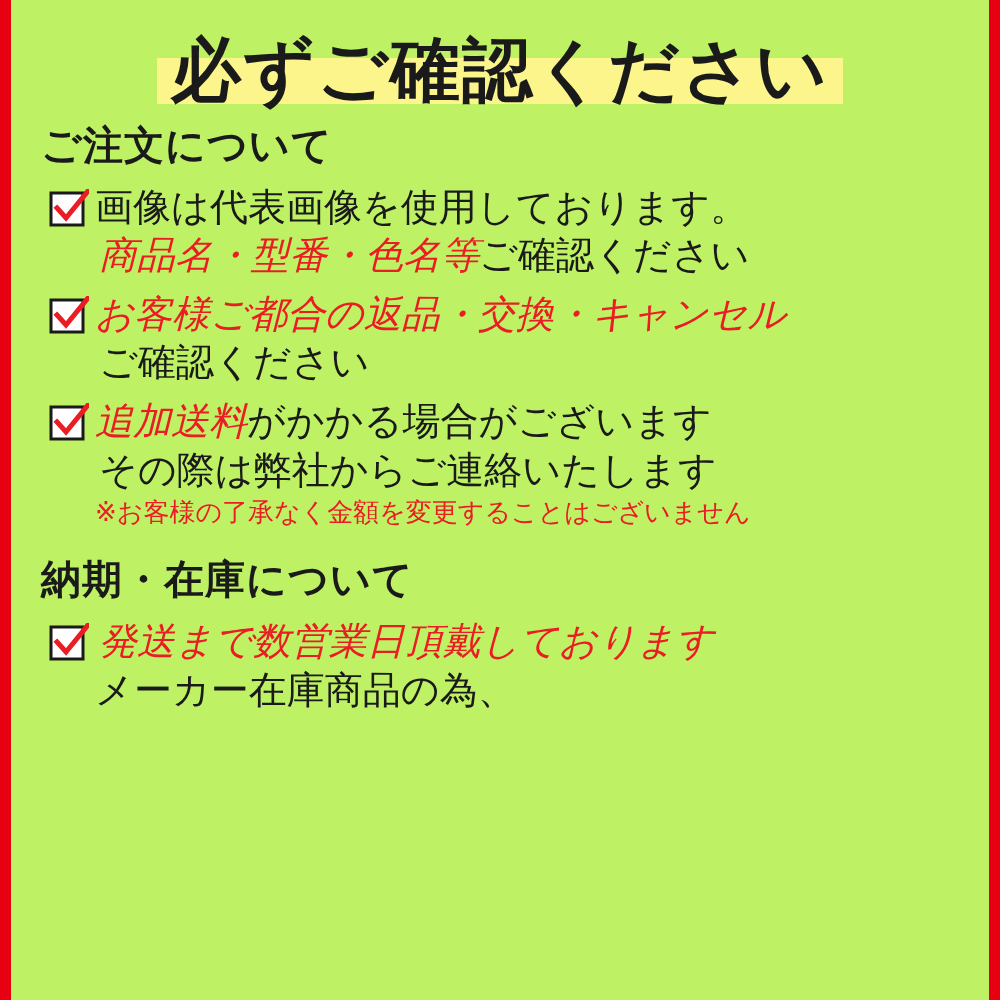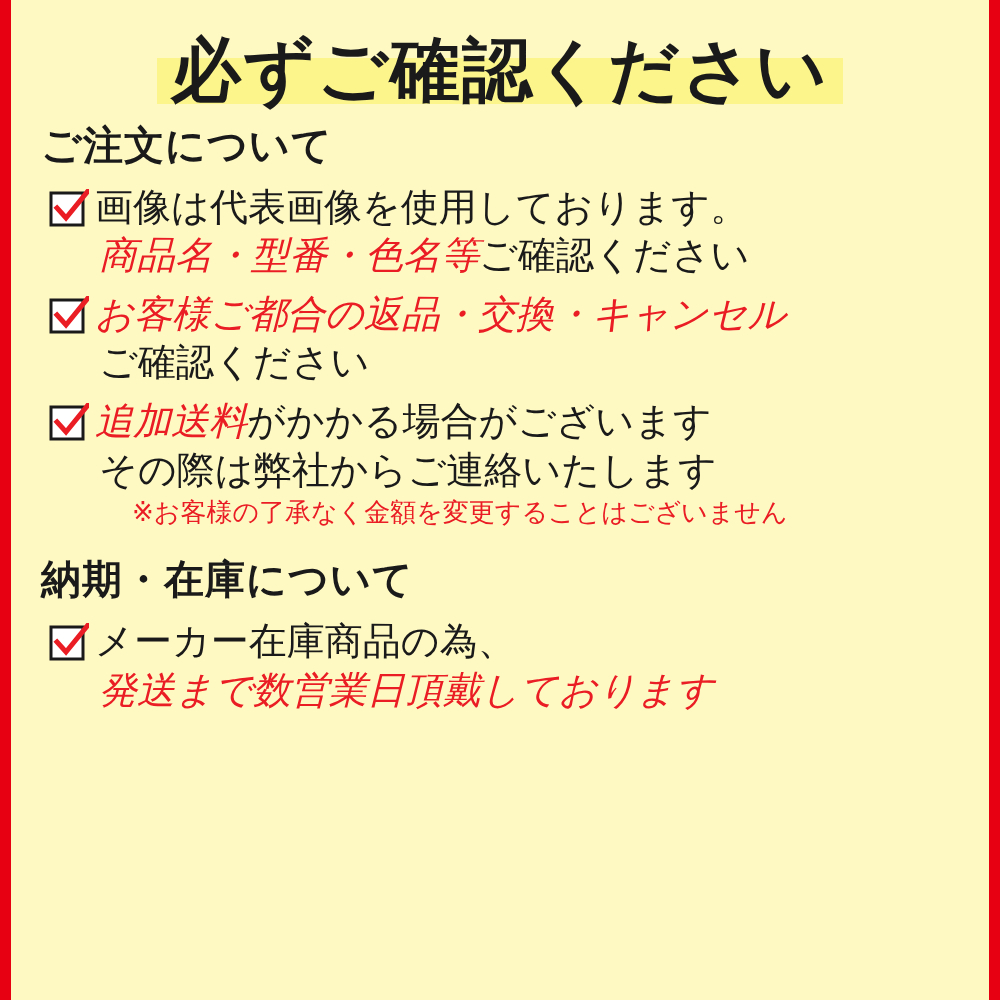--- a/index.html
+++ b/index.html
@@ -11,21 +11,21 @@
     height: 1000px;
     background: #ffffff;
     font-family: "Liberation Sans", "DejaVu Sans", sans-serif;
     overflow: hidden;
   }
   .page {
     position: relative;
     width: 1000px;
     height: 1000px;
     box-sizing: border-box;
-    background: #fef9c3;
+    background: #bef264;
   }
   
   .edge-left, .edge-right {
     position: absolute;
     top: 0;
     width: 11px;
     height: 1000px;
     background: #e60012;
   }
   .edge-left { left: 0; }
@@ -109,21 +109,20 @@
   .line.indent {
     padding-left: 4px;
   }
   .red { color: #ea1c24; font-style: italic; }
   .note {
     font-size: 26px;
     color: #ea1c24;
     line-height: 1.3;
     margin-top: 2px;
     white-space: nowrap;
-    margin-left: 37px;
   }
 </style>
 </head>
 <body>
 
 <div class="page">
 
   <div class="edge-left"></div>
   <div class="edge-right"></div>
 
@@ -181,20 +180,20 @@
     <div class="section-head second">納期・在庫について</div>
 
     <div class="item">
       <span class="check">
         <svg width="40" height="40" viewBox="0 0 40 40">
           <rect x="2" y="4" width="32" height="32" fill="#ffffff" stroke="#1a1a1a" stroke-width="3"></rect>
           <path d="M8 19 L17 29 L39 2" fill="none" stroke="#ea1c24" stroke-width="5" stroke-linecap="square"></path>
         </svg>
       </span>
       <span class="lines">
+        <div class="line indent red">発送まで数営業日頂戴しております</div>
         <div class="line">メーカー在庫商品の為、</div>
-        <div class="line indent red">発送まで数営業日頂戴しております</div>
       </span>
     </div>
 
 
   </div>
 </div>
 
 </body></html>

